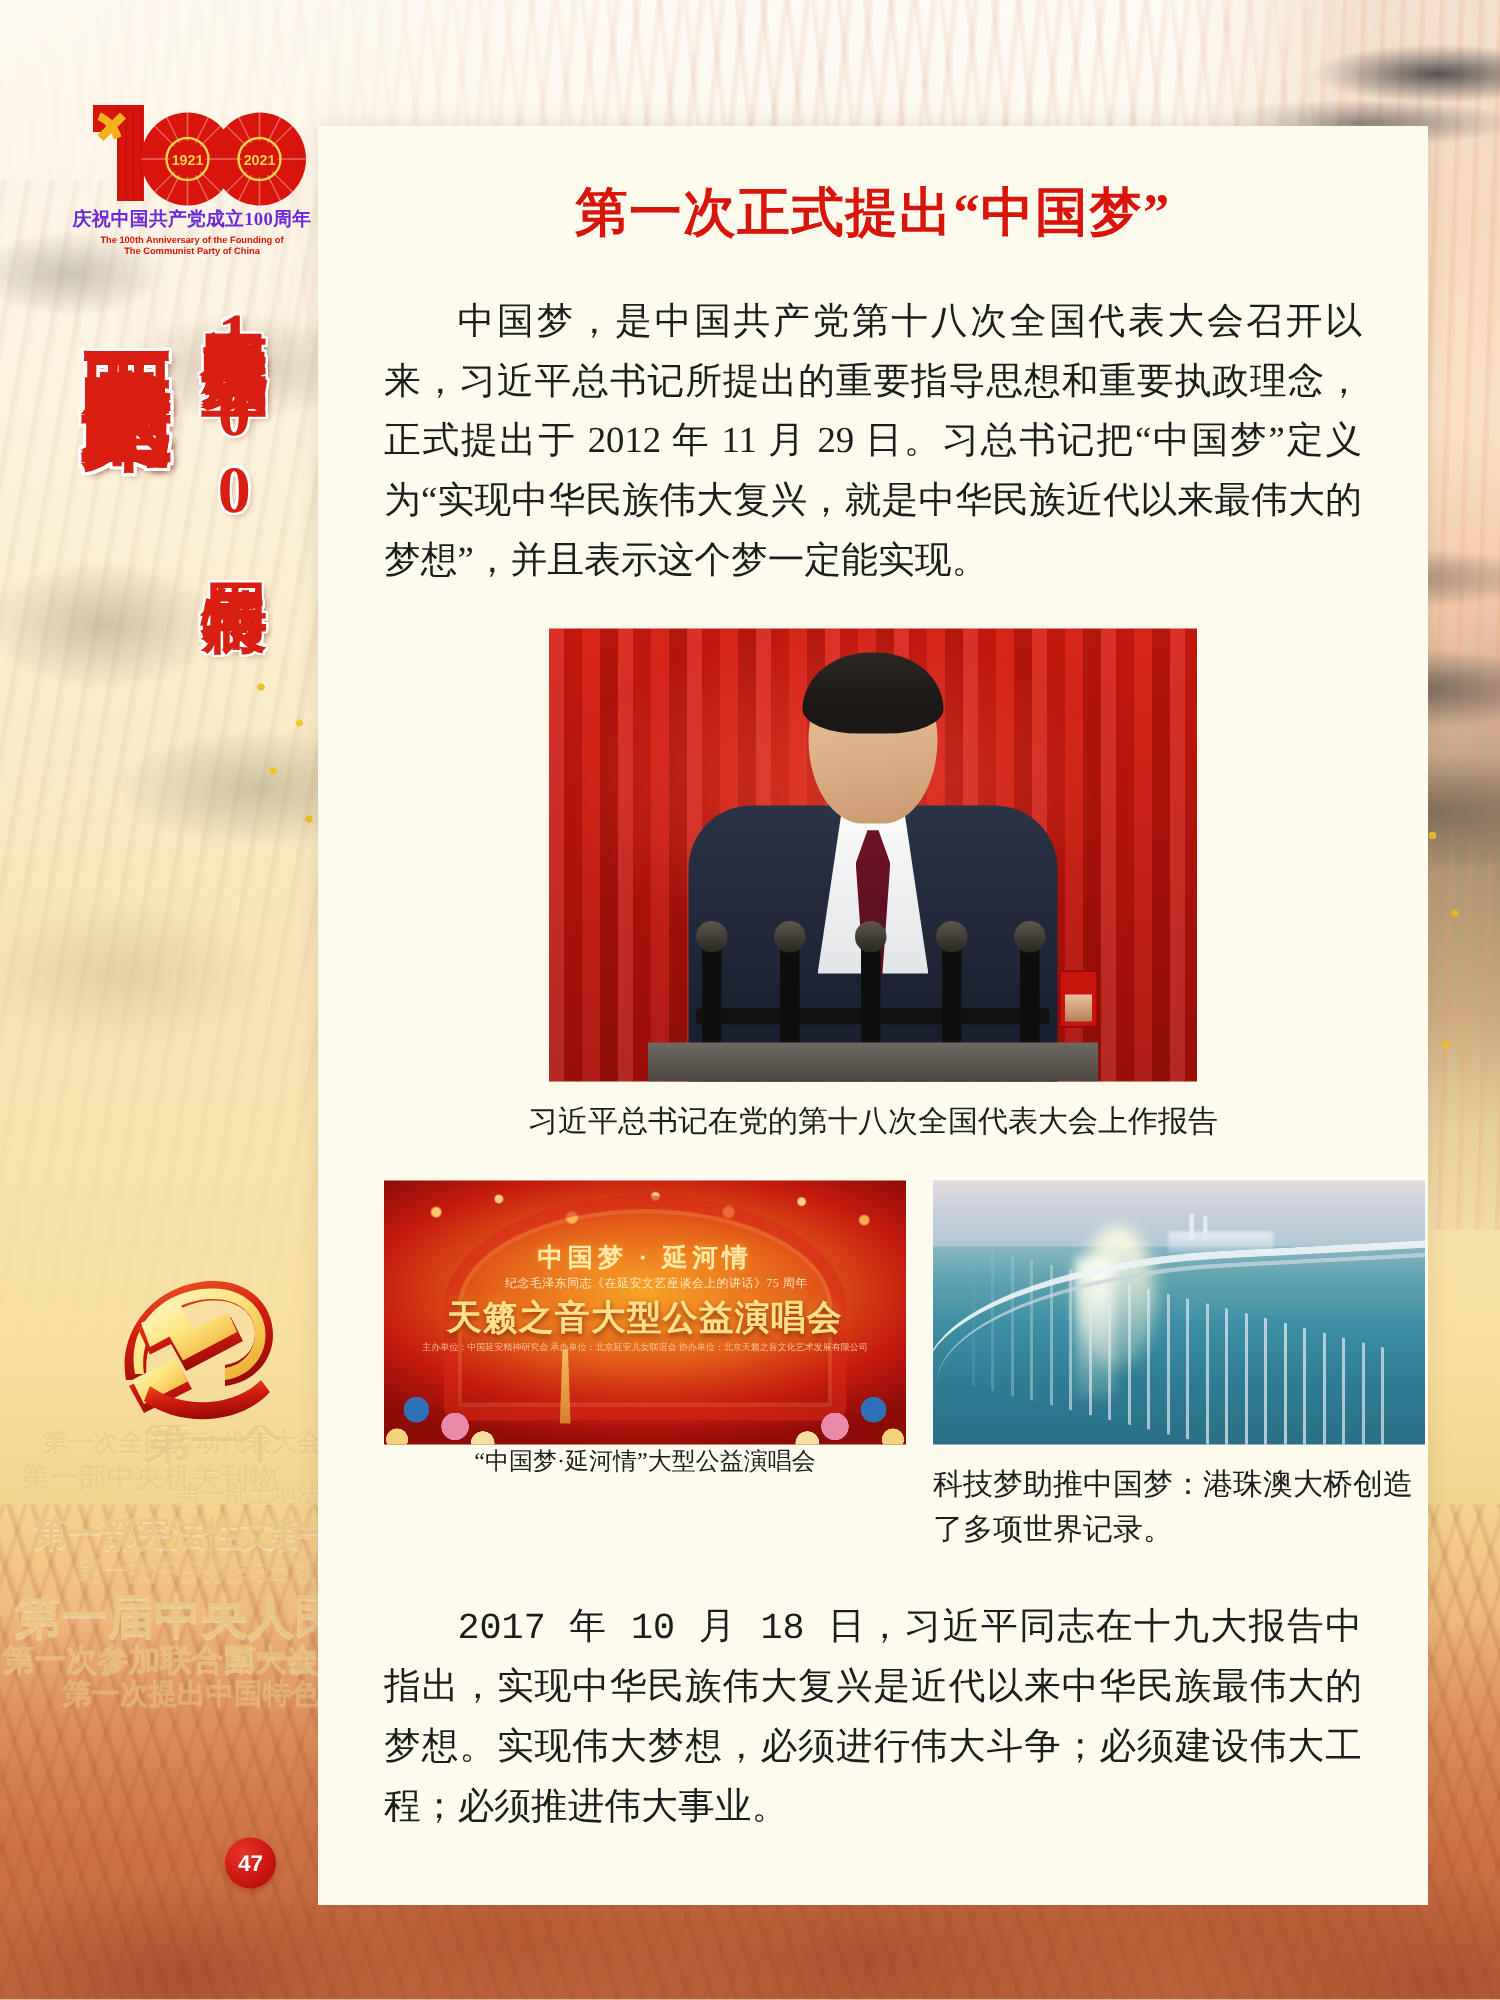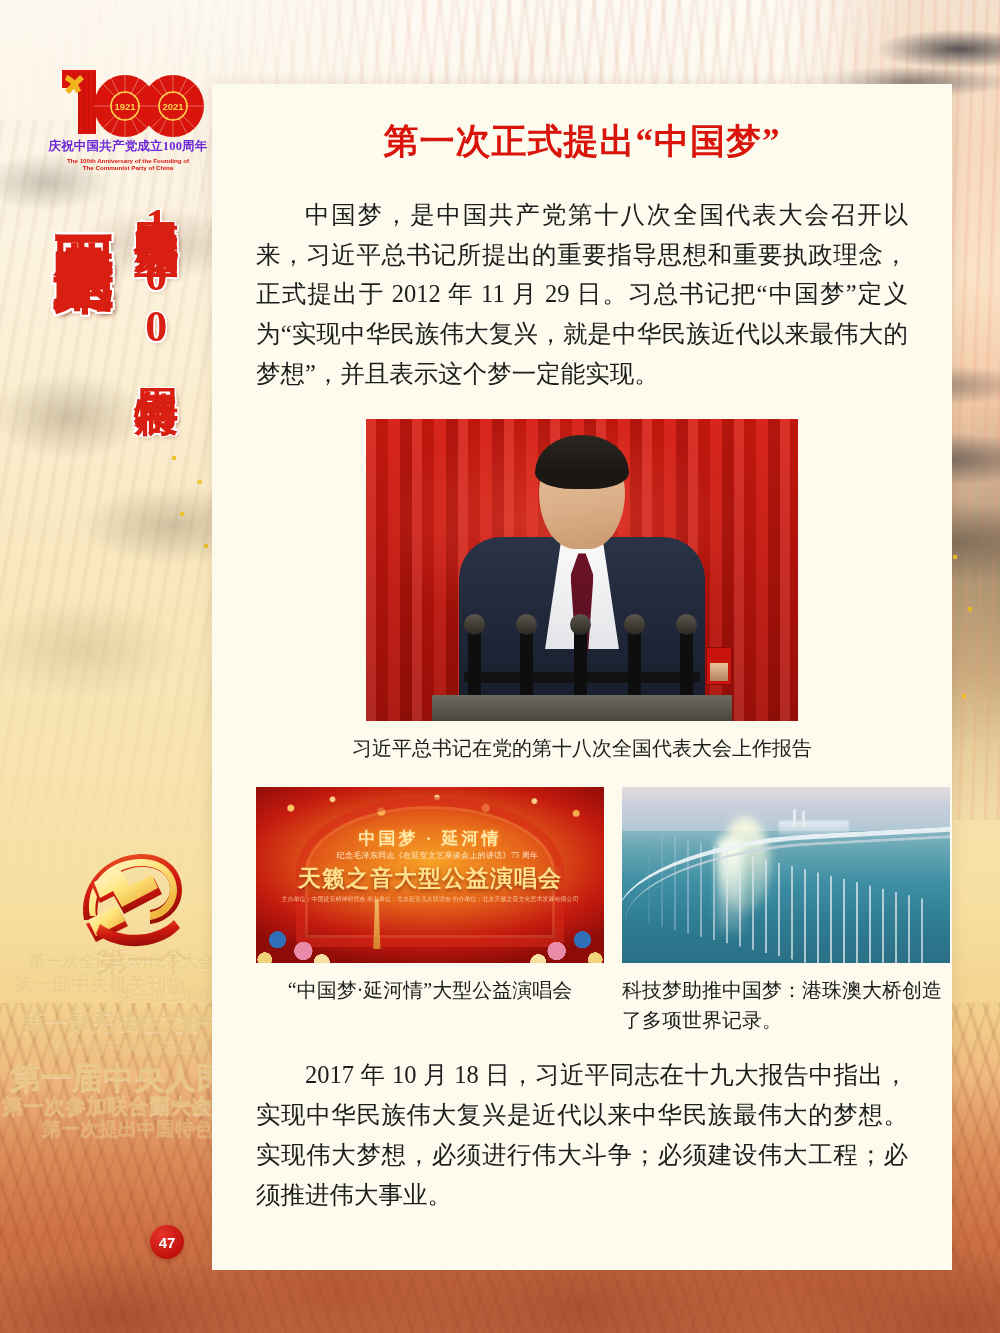--- a/index.html
+++ b/index.html
@@ -271,21 +271,21 @@
   .caption{
     font-size:20px; color:#1d1d1d; text-align:center;
     margin-top:13px; line-height:1.45;
     font-family:"Liberation Serif","DejaVu Serif",serif;
   }
 
   .figure-row{ display:flex; gap:18px; margin-top:24px; }
   .fig-col{ width:100%; }
   .fig-col.left{ flex:0 0 348px; }
   .fig-col.right{ flex:0 0 328px; }
-  .cap-left{ font-size:20px; color:#1d1d1d; text-align:center; margin-top:12px; line-height:1.5;
+  .cap-left{ font-size:16px; color:#1d1d1d; text-align:center; margin-top:0; line-height:1.5;
              font-family:"Liberation Serif","DejaVu Serif",serif; }
   .cap-right{ font-size:20px; color:#1d1d1d; text-align:left; margin-top:12px; line-height:1.5;
               font-family:"Liberation Serif","DejaVu Serif",serif; }
 
   
   .poster{
     width:348px; height:176px; position:relative; overflow:hidden;
     background:
       radial-gradient(ellipse 70% 60% at 50% 42%, #f7a326 0%, #e4611a 42%, #c41a0f 75%, #8e0c07 100%);
   }
@@ -382,21 +382,21 @@
     -webkit-mask-image:linear-gradient(100deg,rgba(0,0,0,0) 0%,rgba(0,0,0,.85) 30%,rgba(0,0,0,1) 70%,rgba(0,0,0,.9) 100%);
             mask-image:linear-gradient(100deg,rgba(0,0,0,0) 0%,rgba(0,0,0,.85) 30%,rgba(0,0,0,1) 70%,rgba(0,0,0,.9) 100%);
     transform:skewY(14deg);
   }
   .bridge-glint{
     position:absolute; left:29%; top:52px; width:26px; height:94px;
     background:linear-gradient(180deg,rgba(255,255,240,.95),rgba(255,255,235,.10));
     filter:blur(4px);
   }
 
-  .para2{ margin-top:20px; }
+  .para2{ margin-top:32px;font-family:Liberation Mono, monospace; }
 </style>
 </head>
 <body>
 
 <div class="poster-bg"></div>
 <div class="bg-top-wash"></div>
 <div class="bg-right-ink"></div>
 <div class="bg-right-flowers"></div>
 <div class="bg-left-ink"></div>
 <div class="bg-left-flowers"></div>

